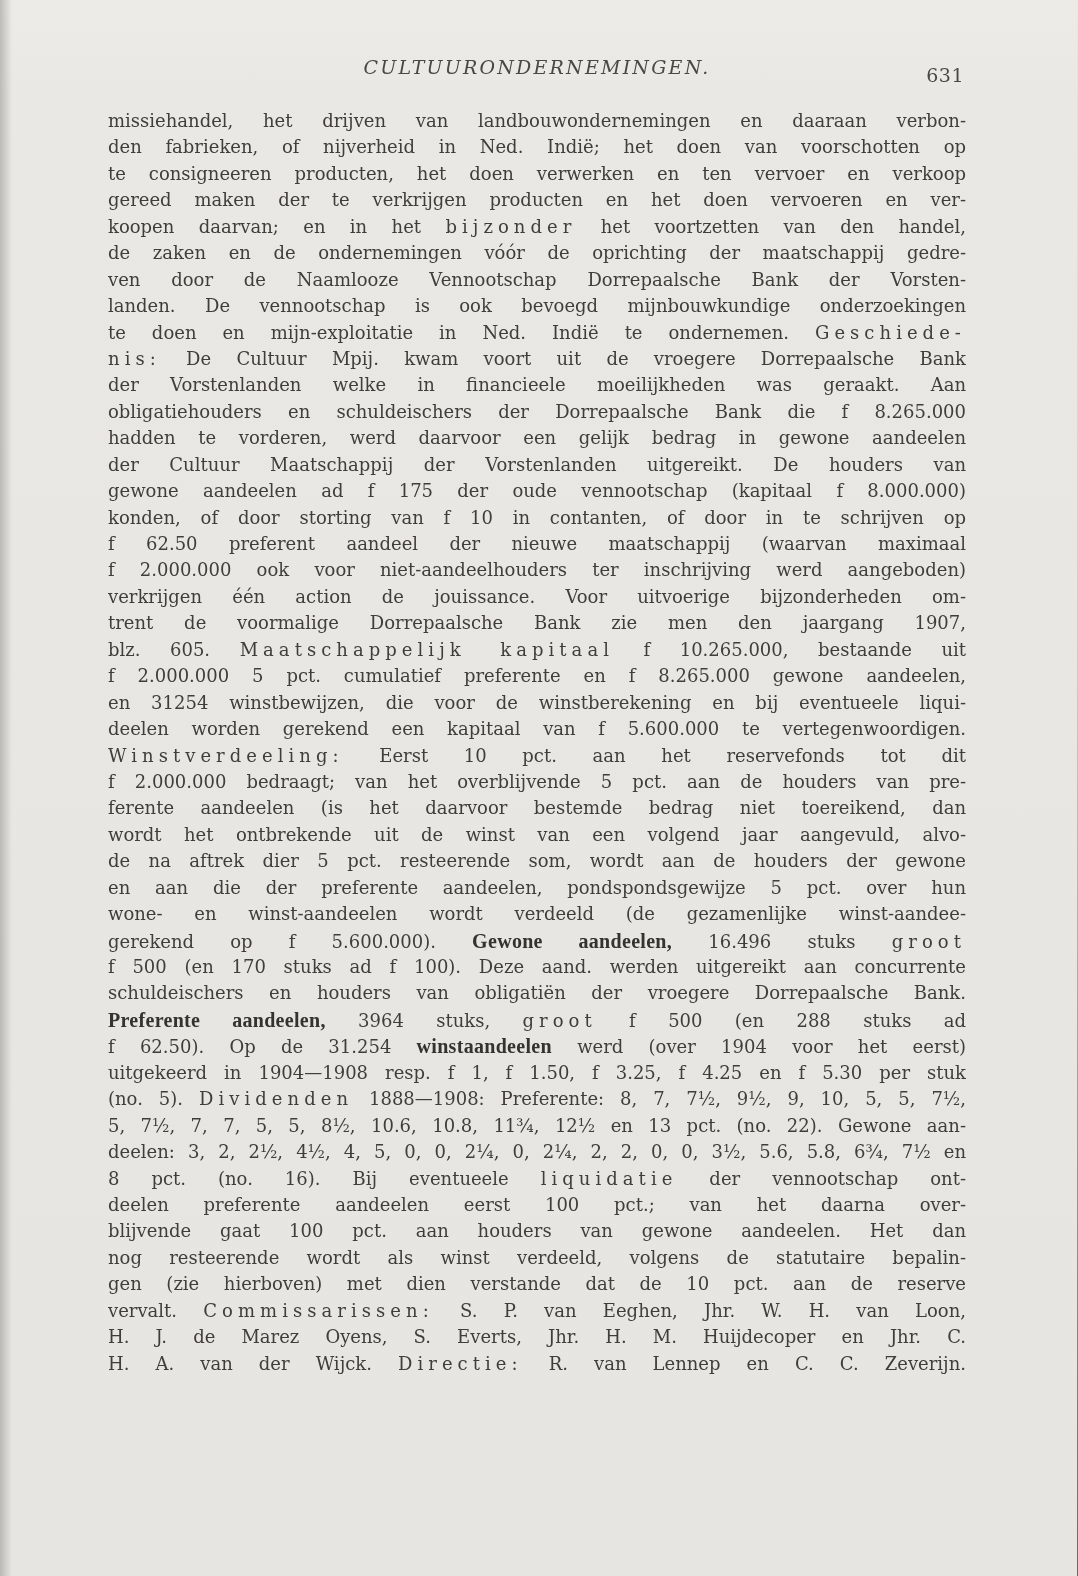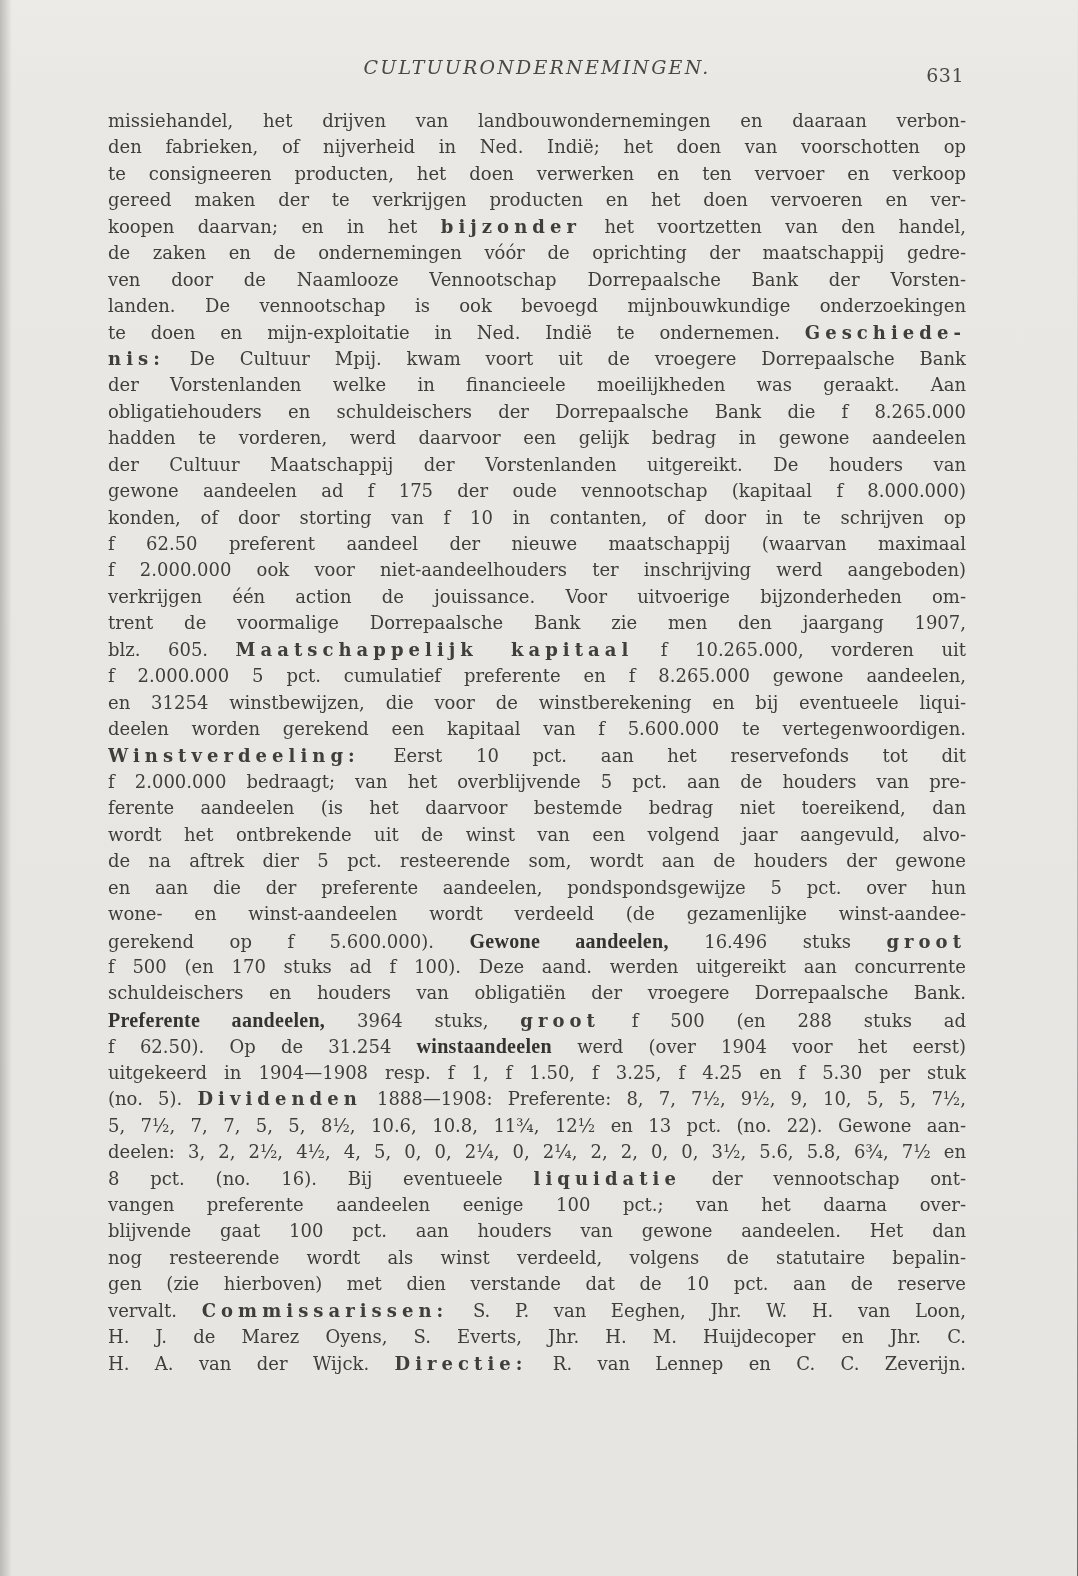--- a/index.html
+++ b/index.html
@@ -50,21 +50,21 @@
     line-height:26.45px;
   }
   .line {
     text-align:justify;
     text-align-last:justify;
     white-space:normal;
     overflow:hidden;
     height:26.45px;
   }
   .run-n  { }
-  .run-sp { letter-spacing:0.28em;font-weight:bold; }
+  .run-sp { letter-spacing:0.28em; }
   .run-b  {
     font-family:Liberation Serif, serif;
     font-weight:bold;
     font-size:20px;
     letter-spacing:0.3px;
     color:#35332f;
   }
 </style>
 </head>
 <body>
@@ -91,42 +91,42 @@
         <div class="line"><span class="run-n">der Vorstenlanden welke in financieele moeilijkheden was geraakt. Aan</span></div>
         <div class="line"><span class="run-n">obligatiehouders en schuldeischers der Dorrepaalsche Bank die f 8.265.000</span></div>
         <div class="line"><span class="run-n">hadden te vorderen, werd daarvoor een gelijk bedrag in gewone aandeelen</span></div>
         <div class="line"><span class="run-n">der Cultuur Maatschappij der Vorstenlanden uitgereikt. De houders van</span></div>
         <div class="line"><span class="run-n">gewone aandeelen ad f 175 der oude vennootschap (kapitaal f 8.000.000)</span></div>
         <div class="line"><span class="run-n">konden, of door storting van f 10 in contanten, of door in te schrijven op</span></div>
         <div class="line"><span class="run-n">f 62.50 preferent aandeel der nieuwe maatschappij (waarvan maximaal</span></div>
         <div class="line"><span class="run-n">f 2.000.000 ook voor niet-aandeelhouders ter inschrijving werd aangeboden)</span></div>
         <div class="line"><span class="run-n">verkrijgen één action de jouissance. Voor uitvoerige bijzonderheden om-</span></div>
         <div class="line"><span class="run-n">trent de voormalige Dorrepaalsche Bank zie men den jaargang 1907,</span></div>
-        <div class="line"><span class="run-n">blz. 605. </span><span class="run-sp">Maatschappelijk kapitaal</span><span class="run-n"> f 10.265.000, vorderen uit</span></div>
+        <div class="line"><span class="run-n">blz. 605. </span><span class="run-sp">Maatschappelijk kapitaal</span><span class="run-n"> f 10.265.000, bestaande uit</span></div>
         <div class="line"><span class="run-n">f 2.000.000 5 pct. cumulatief preferente en f 8.265.000 gewone aandeelen,</span></div>
         <div class="line"><span class="run-n">en 31254 winstbewijzen, die voor de winstberekening en bij eventueele liqui-</span></div>
         <div class="line"><span class="run-n">deelen worden gerekend een kapitaal van f 5.600.000 te vertegenwoordigen.</span></div>
         <div class="line"><span class="run-sp">Winstverdeeling:</span><span class="run-n"> Eerst 10 pct. aan het reservefonds tot dit</span></div>
         <div class="line"><span class="run-n">f 2.000.000 bedraagt; van het overblijvende 5 pct. aan de houders van pre-</span></div>
         <div class="line"><span class="run-n">ferente aandeelen (is het daarvoor bestemde bedrag niet toereikend, dan</span></div>
         <div class="line"><span class="run-n">wordt het ontbrekende uit de winst van een volgend jaar aangevuld, alvo-</span></div>
         <div class="line"><span class="run-n">de na aftrek dier 5 pct. resteerende som, wordt aan de houders der gewone</span></div>
         <div class="line"><span class="run-n">en aan die der preferente aandeelen, pondspondsgewijze 5 pct. over hun</span></div>
         <div class="line"><span class="run-n">wone- en winst-aandeelen wordt verdeeld (de gezamenlijke winst-aandee-</span></div>
         <div class="line"><span class="run-n">gerekend op f 5.600.000). </span><span class="run-b">Gewone aandeelen,</span><span class="run-n"> 16.496 stuks </span><span class="run-sp">groot</span></div>
         <div class="line"><span class="run-n">f 500 (en 170 stuks ad f 100). Deze aand. werden uitgereikt aan concurrente</span></div>
         <div class="line"><span class="run-n">schuldeischers en houders van obligatiën der vroegere Dorrepaalsche Bank.</span></div>
         <div class="line"><span class="run-b">Preferente aandeelen,</span><span class="run-n"> 3964 stuks, </span><span class="run-sp">groot</span><span class="run-n"> f 500 (en 288 stuks ad</span></div>
         <div class="line"><span class="run-n">f 62.50). Op de 31.254 </span><span class="run-b">winstaandeelen</span><span class="run-n"> werd (over 1904 voor het eerst)</span></div>
         <div class="line"><span class="run-n">uitgekeerd in 1904—1908 resp. f 1, f 1.50, f 3.25, f 4.25 en f 5.30 per stuk</span></div>
         <div class="line"><span class="run-n">(no. 5). </span><span class="run-sp">Dividenden</span><span class="run-n"> 1888—1908: Preferente: 8, 7, 7½, 9½, 9, 10, 5, 5, 7½,</span></div>
         <div class="line"><span class="run-n">5, 7½, 7, 7, 5, 5, 8½, 10.6, 10.8, 11¾, 12½ en 13 pct. (no. 22). Gewone aan-</span></div>
         <div class="line"><span class="run-n">deelen: 3, 2, 2½, 4½, 4, 5, 0, 0, 2¼, 0, 2¼, 2, 2, 0, 0, 3½, 5.6, 5.8, 6¾, 7½ en</span></div>
         <div class="line"><span class="run-n">8 pct. (no. 16). Bij eventueele </span><span class="run-sp">liquidatie</span><span class="run-n"> der vennootschap ont-</span></div>
-        <div class="line"><span class="run-n">vangen preferente aandeelen eenige 100 pct.; van het daarna over-</span></div>
+        <div class="line"><span class="run-n">deelen preferente aandeelen eerst 100 pct.; van het daarna over-</span></div>
         <div class="line"><span class="run-n">blijvende gaat 100 pct. aan houders van gewone aandeelen. Het dan</span></div>
         <div class="line"><span class="run-n">nog resteerende wordt als winst verdeeld, volgens de statutaire bepalin-</span></div>
         <div class="line"><span class="run-n">gen (zie hierboven) met dien verstande dat de 10 pct. aan de reserve</span></div>
         <div class="line"><span class="run-n">vervalt. </span><span class="run-sp">Commissarissen:</span><span class="run-n"> S. P. van Eeghen, Jhr. W. H. van Loon,</span></div>
         <div class="line"><span class="run-n">H. J. de Marez Oyens, S. Everts, Jhr. H. M. Huijdecoper en Jhr. C.</span></div>
         <div class="line"><span class="run-n">H. A. van der Wijck. </span><span class="run-sp">Directie:</span><span class="run-n"> R. van Lennep en C. C. Zeverijn.</span></div>
       </div>
   </div>
 
   <div class="gutter">

